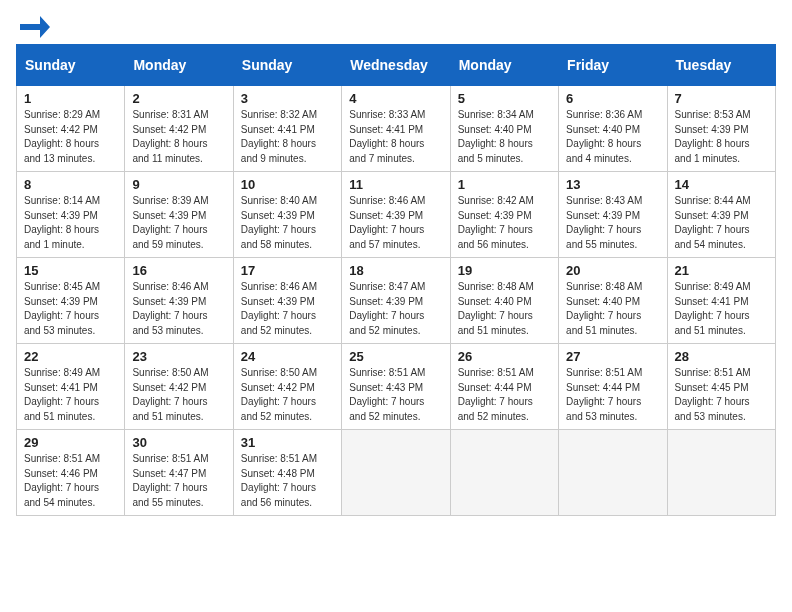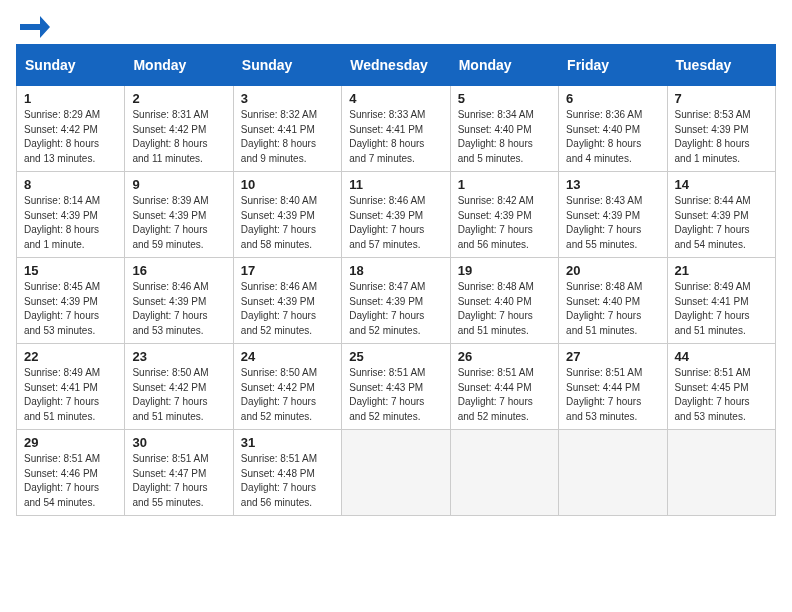--- a/index.html
+++ b/index.html
@@ -319,21 +319,21 @@
       </td>
         <td>
         <span class="day-num">27</span>
         <div class="day-detail">
           <span>Sunrise: 8:51 AM</span><br>
           <span>Sunset: 4:44 PM</span><br>
           <span>Daylight: 7 hours and 53 minutes.</span>
         </div>
       </td>
         <td>
-        <span class="day-num">44</span>
+        <span class="day-num">28</span>
         <div class="day-detail">
           <span>Sunrise: 8:51 AM</span><br>
           <span>Sunset: 4:45 PM</span><br>
           <span>Daylight: 7 hours and 53 minutes.</span>
         </div>
       </td>
       </tr>
       <tr>
         <td>
         <span class="day-num">29</span>

